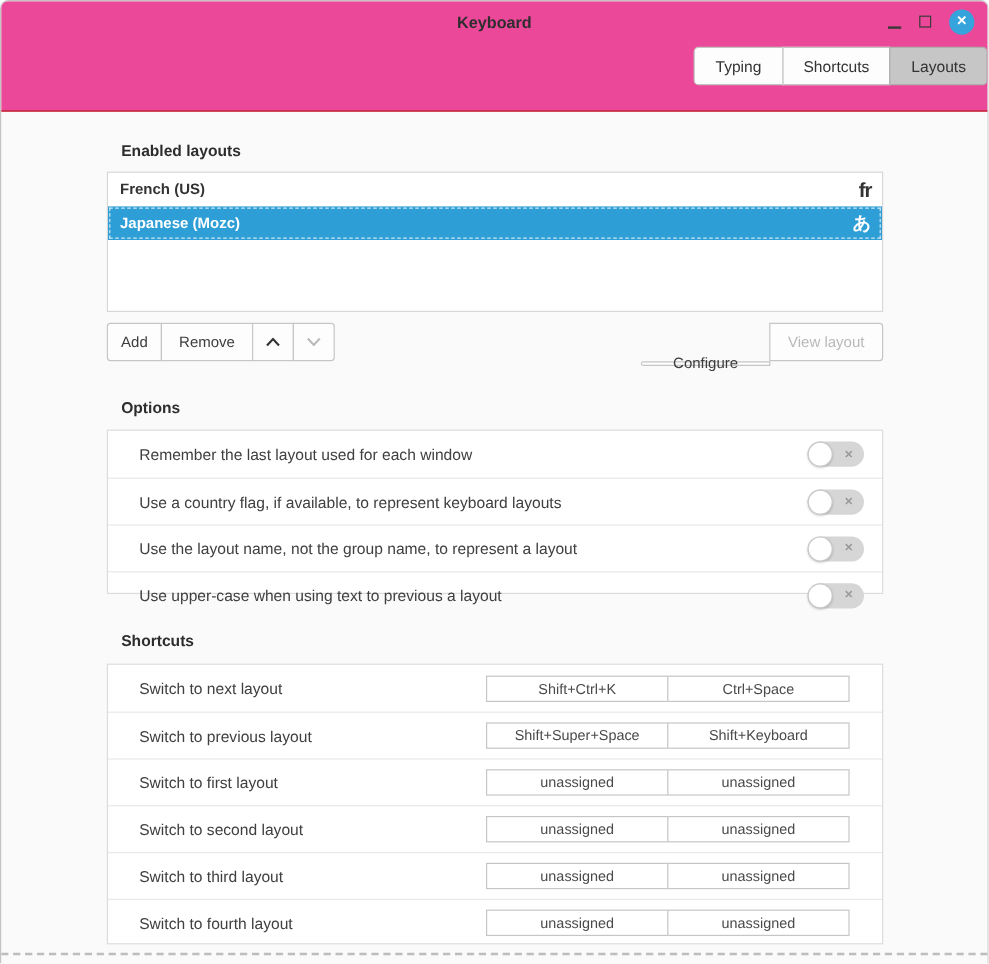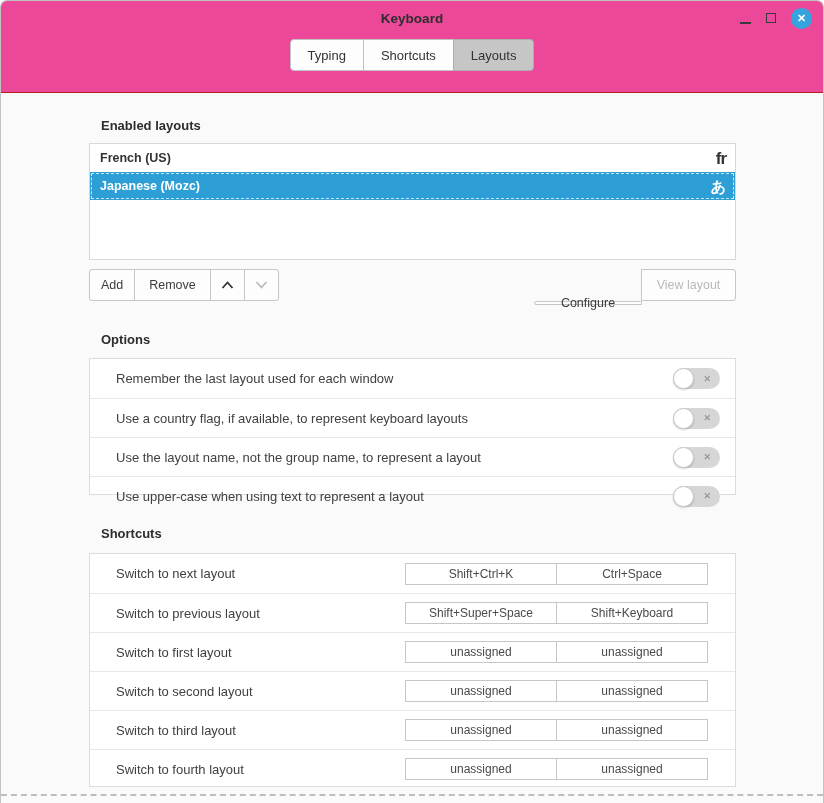--- a/index.html
+++ b/index.html
@@ -37,21 +37,21 @@
   .min-icon { width:11px; height:2px; background:#3a3a3a; margin-top:9px; }
   .max-icon { width:10px; height:10px; border:1.5px solid #3a3a3a; background:transparent; }
   .close-btn {
     width:21px; height:21px; border-radius:50%;
     background:#35a4dc;
     color:#fff; font-size:11px; font-weight:700;
     display:flex; align-items:center; justify-content:center;
     line-height:1;
   }
   
-  .tabbar { display:flex; justify-content:center; margin-top:4px; }
+  .tabbar { display:flex; justify-content:flex-end; margin-top:4px; }
   .tab-group { display:flex; height:32px; }
   .tab {
     padding:0 17px;
     display:flex; align-items:center; justify-content:center;
     background:#fdfdfd;
     border:1px solid #c2c2c2;
     margin-left:-1px;
     font-size:13px; color:#333;
     cursor:default;
   }
@@ -241,21 +241,21 @@
         </div>
       </div>
       <div class="opt-row">
         <span class="opt-label">Use the layout name, not the group name, to represent a layout</span>
         <div class="toggle">
           <span class="x-glyph">✕</span>
           <span class="knob"></span>
         </div>
       </div>
       <div class="opt-row">
-        <span class="opt-label">Use upper-case when using text to represent a layout</span>
+        <span class="opt-label">Use upper-case when using text to previous a layout</span>
         <div class="toggle">
           <span class="x-glyph">✕</span>
           <span class="knob"></span>
         </div>
       </div>
     </div>
 
     <h3 class="section-heading heading-shortcuts">Shortcuts</h3>
 
     <div class="card shortcuts-card">

